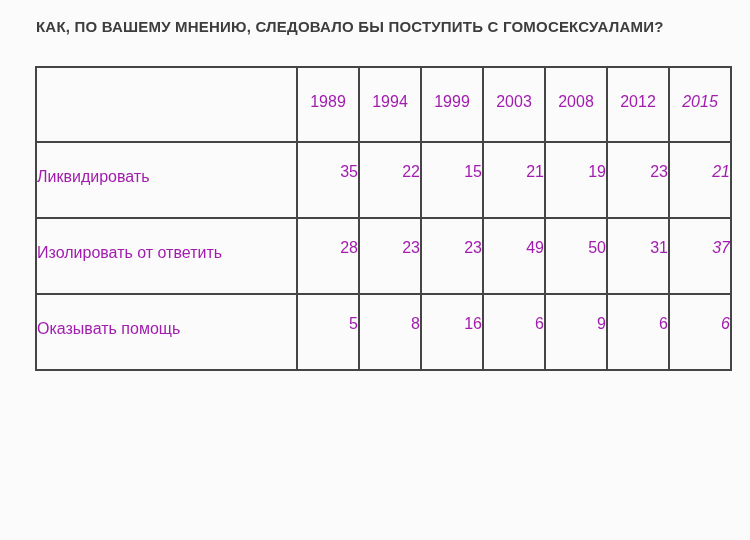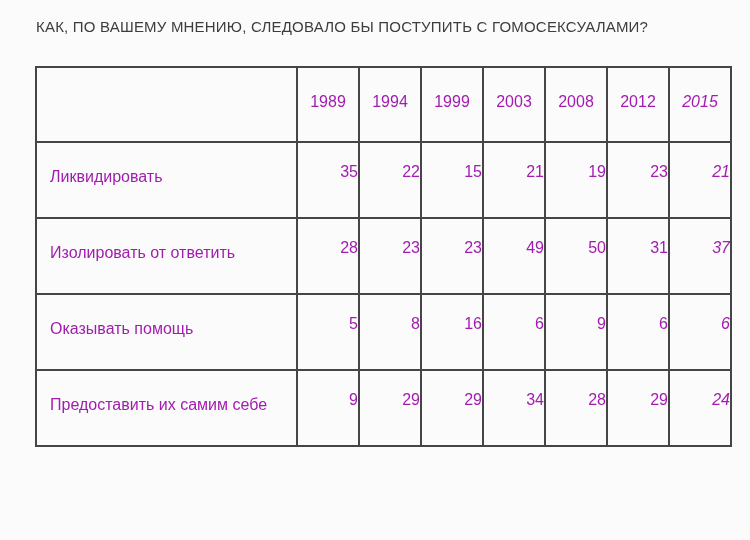--- a/index.html
+++ b/index.html
@@ -14,21 +14,21 @@
   .page {
     position: relative;
     width: 750px;
     height: 540px;
   }
   .chart-title {
     position: absolute;
     left: 36px;
     top: 18px;
     font-size: 15px;
-    font-weight: normal;
+    font-weight: bold;
     letter-spacing: 0.2px;
     color: #3d3d3d;
     white-space: nowrap;
   }
   table.poll-table {
     position: absolute;
     left: 35px;
     top: 66px;
     border-collapse: collapse;
     table-layout: fixed;
@@ -49,21 +49,20 @@
     text-align: center;
     padding-bottom: 6px;
   }
   td.value-cell {
     text-align: right;
     padding-bottom: 17px;
     border-radius: 27px;
   }
   td.label-cell {
     text-align: left;
-    padding-left: 13px;
     padding-bottom: 6px;
     border-radius: 17px;
   }
   .last-col { font-weight: bold; color: #222; font-style: italic; }
 </style>
 </head>
 <body>
 
 <div class="page">
 
@@ -119,27 +118,17 @@
       <td class="label-cell">Оказывать помощь</td>
       <td class="value-cell">5</td>
       <td class="value-cell">8</td>
       <td class="value-cell">16</td>
       <td class="value-cell">6</td>
       <td class="value-cell">9</td>
       <td class="value-cell">6</td>
       <td class="value-cell last-col">6</td>
     </tr>
 
-    <tr class="data-row">
-      <td class="label-cell">Предоставить их самим себе</td>
-      <td class="value-cell">9</td>
-      <td class="value-cell">29</td>
-      <td class="value-cell">29</td>
-      <td class="value-cell">34</td>
-      <td class="value-cell">28</td>
-      <td class="value-cell">29</td>
-      <td class="value-cell last-col">24</td>
-    </tr>
 
   </tbody>
     </table>
 
 </div>
 
 </body></html>

